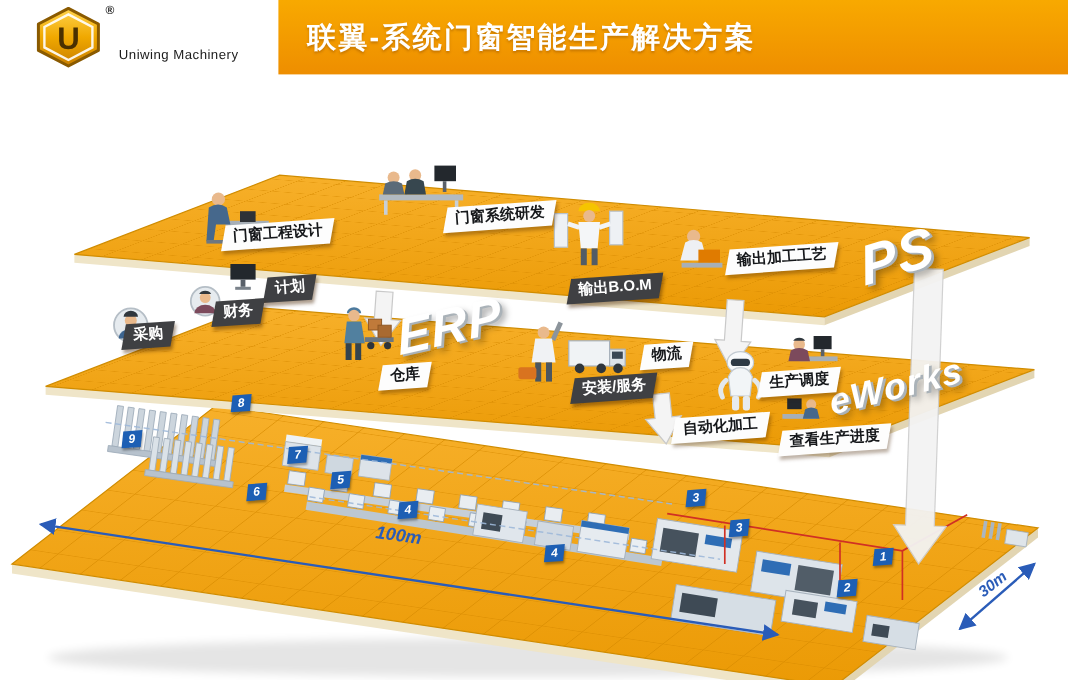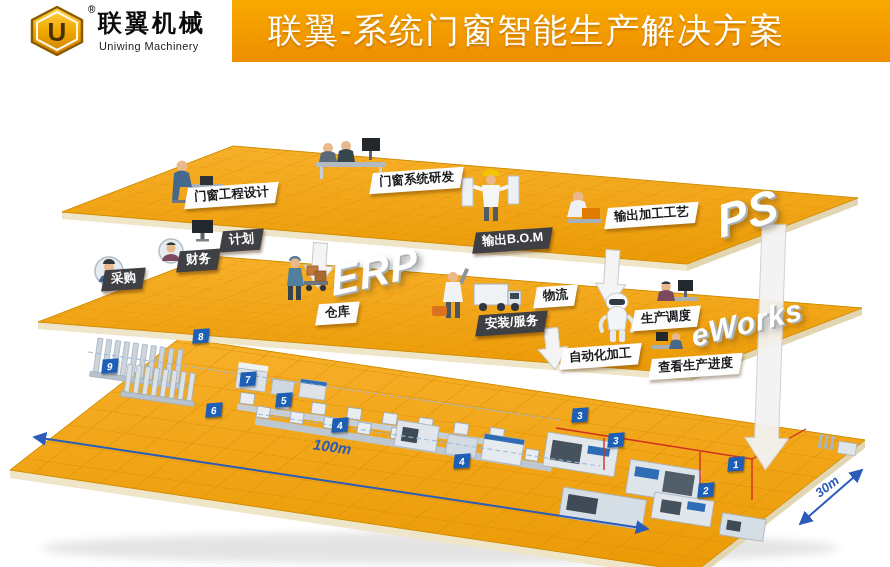--- a/index.html
+++ b/index.html
@@ -7,21 +7,21 @@
   .stage{position:relative;width:890px;height:567px;background:#fff;overflow:hidden;
          font-family:"Liberation Sans","DejaVu Sans",sans-serif}
   
   .hdr{position:absolute;left:0;top:0;width:890px;height:62px;background:#fff;z-index:5}
   .logo-wrap{position:absolute;left:26px;top:5px;width:62px;height:52px}
   .reg{position:absolute;left:88px;top:4px;font-size:10px;font-weight:bold;color:#222}
   .cn{position:absolute;left:98px;top:7px;font-size:24px;font-weight:bold;color:#0a0a0a;letter-spacing:3px}
   .en{position:absolute;left:99px;top:40px;font-size:11px;font-weight:normal;color:#1a1a1a;letter-spacing:.4px}
   .banner{position:absolute;left:232px;top:0;width:658px;height:62px;
           background:linear-gradient(180deg,#f8a900,#ee8e00);display:flex;align-items:center}
-  .banner span{color:#fff;font-size:34px;font-weight:normal;padding-left:36px;letter-spacing:2px;
+  .banner span{color:#fff;font-size:24px;font-weight:bold;padding-left:24px;letter-spacing:2px;
                text-shadow:0 2px 2px rgba(120,60,0,.35)}
   
   .scene{position:absolute;left:0;top:0;z-index:1}
   
   .lbl{position:absolute;z-index:3;font-size:12.5px;font-weight:bold;padding:2px 8px 3px;
        transform:rotate(-4deg) skewX(-14deg);white-space:nowrap;line-height:1.25}
   .lbl>span{display:inline-block;transform:skewX(14deg)}
   .lbl.light{background:#fdfdfd;color:#16181b;box-shadow:2px 3px 3px rgba(70,35,0,.35)}
   .lbl.dark{background:#3f4043;color:#fff;box-shadow:2px 3px 3px rgba(70,35,0,.45)}
   .big3d{position:absolute;z-index:2;color:#fff;font-weight:bold;font-style:italic;
@@ -340,20 +340,19 @@
   <div class="dim" id="dimL">100m</div>
   <div class="dim" id="dimW">30m</div>
 
   <div class="hdr">
     <svg class="logo-wrap" viewBox="0 0 62 52">
       <path d="M31,2 L56,15 V37 L31,50 L6,37 V15 Z" fill="url(#gold)" stroke="#8a5a00" stroke-width="2.5" stroke-linejoin="round"></path>
       <path d="M31,7 L51,17.5 V34.5 L31,45 L11,34.5 V17.5 Z" fill="none" stroke="#fff" stroke-width="2" opacity="0.9"></path>
       <text x="31" y="36" text-anchor="middle" font-size="26" font-weight="bold" fill="#4a3000" font-family="Liberation Sans, sans-serif">U</text>
     </svg>
     <span class="reg">®</span>
-    <div class="cn">联翼机械</div>
     <div class="en">Uniwing Machinery</div>
     <div class="banner">
       <span>联翼-系统门窗智能生产解决方案</span>
     </div>
   </div>
 
 </div>
 
 </body></html>

